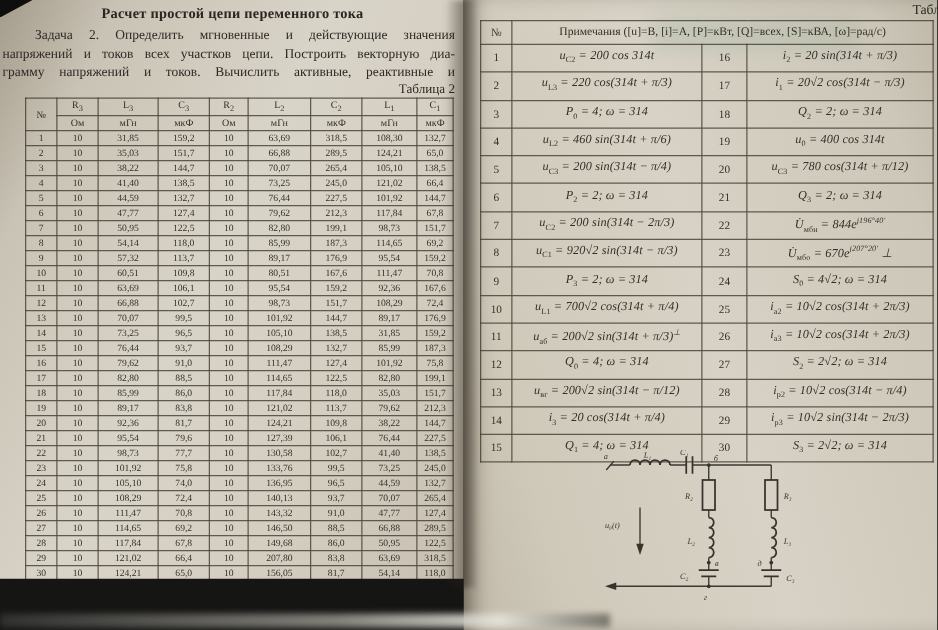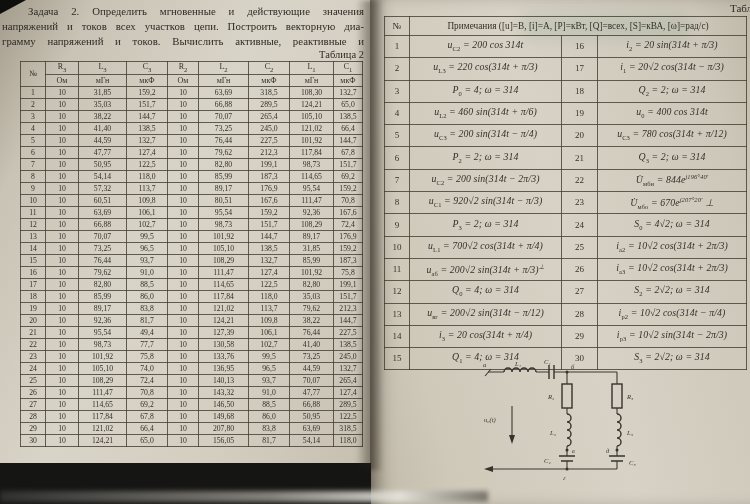--- a/index.html
+++ b/index.html
@@ -52,20 +52,21 @@
   .circuit .dot{fill:#36332d;}
   .caption{position:absolute;left:118px;top:483px;width:260px;text-align:center;
     font-weight:bold;font-size:11px;color:#363128;}
 </style>
 </head>
 <body>
 
 <div class="photo">
 
   <div class="page page-left">
+    <div class="title">Расчет простой цепи переменного тока</div>
     <div class="para">
       <div class="jline indent">Задача 2. Определить мгновенные и действующие значения</div>
       <div class="jline">напряжений и токов всех участков цепи. Построить векторную диа-</div>
       <div class="jline">грамму напряжений и токов. Вычислить активные, реактивные и</div>
     </div>
     <div class="tbl-label">Таблица 2</div>
     <table class="t2">
       <colgroup>
         <col style="width:25px">
           <col style="width:33px">
@@ -318,21 +319,21 @@
             <td class="">10</td>
             <td class="">124,21</td>
             <td class="">109,8</td>
             <td class="">38,22</td>
             <td class="">144,7</td>
           </tr>
           <tr>
             <td class="">21</td>
             <td class="">10</td>
             <td class="">95,54</td>
-            <td class="">49,4</td>
+            <td class="">79,6</td>
             <td class="">10</td>
             <td class="">127,39</td>
             <td class="">106,1</td>
             <td class="">76,44</td>
             <td class="">227,5</td>
           </tr>
           <tr>
             <td class="">22</td>
             <td class="">10</td>
             <td class="">98,73</td>

